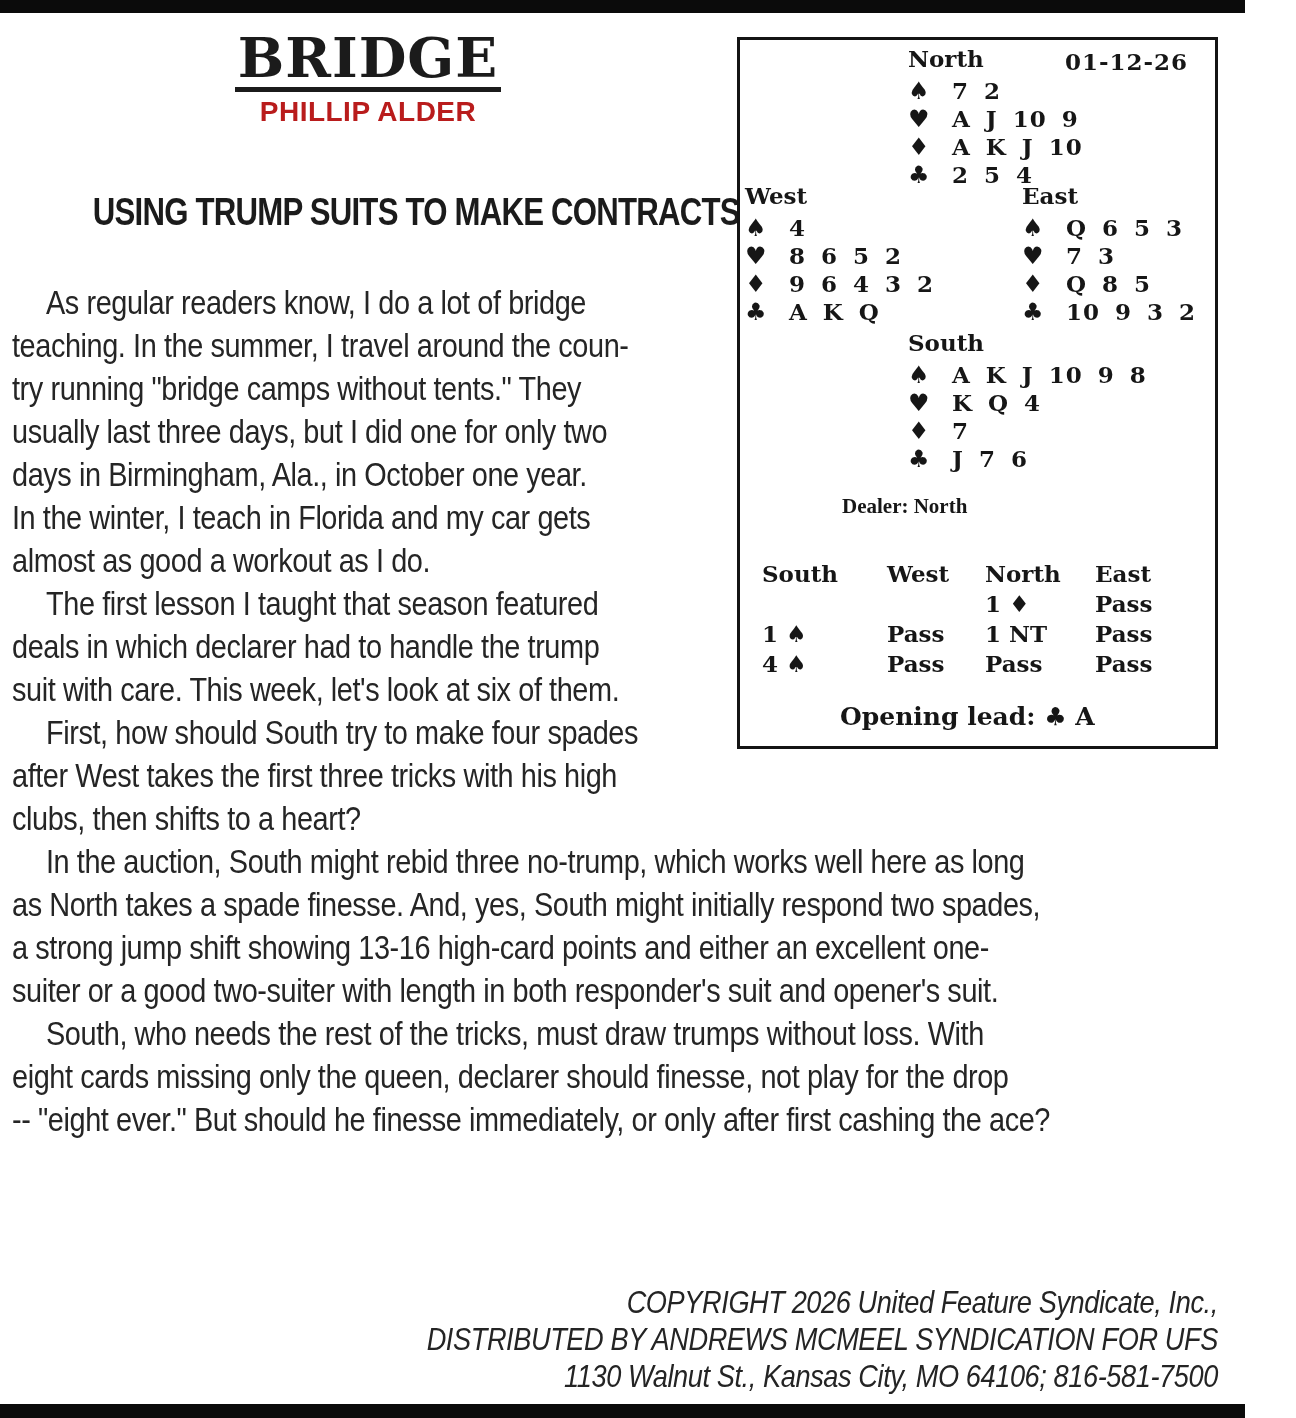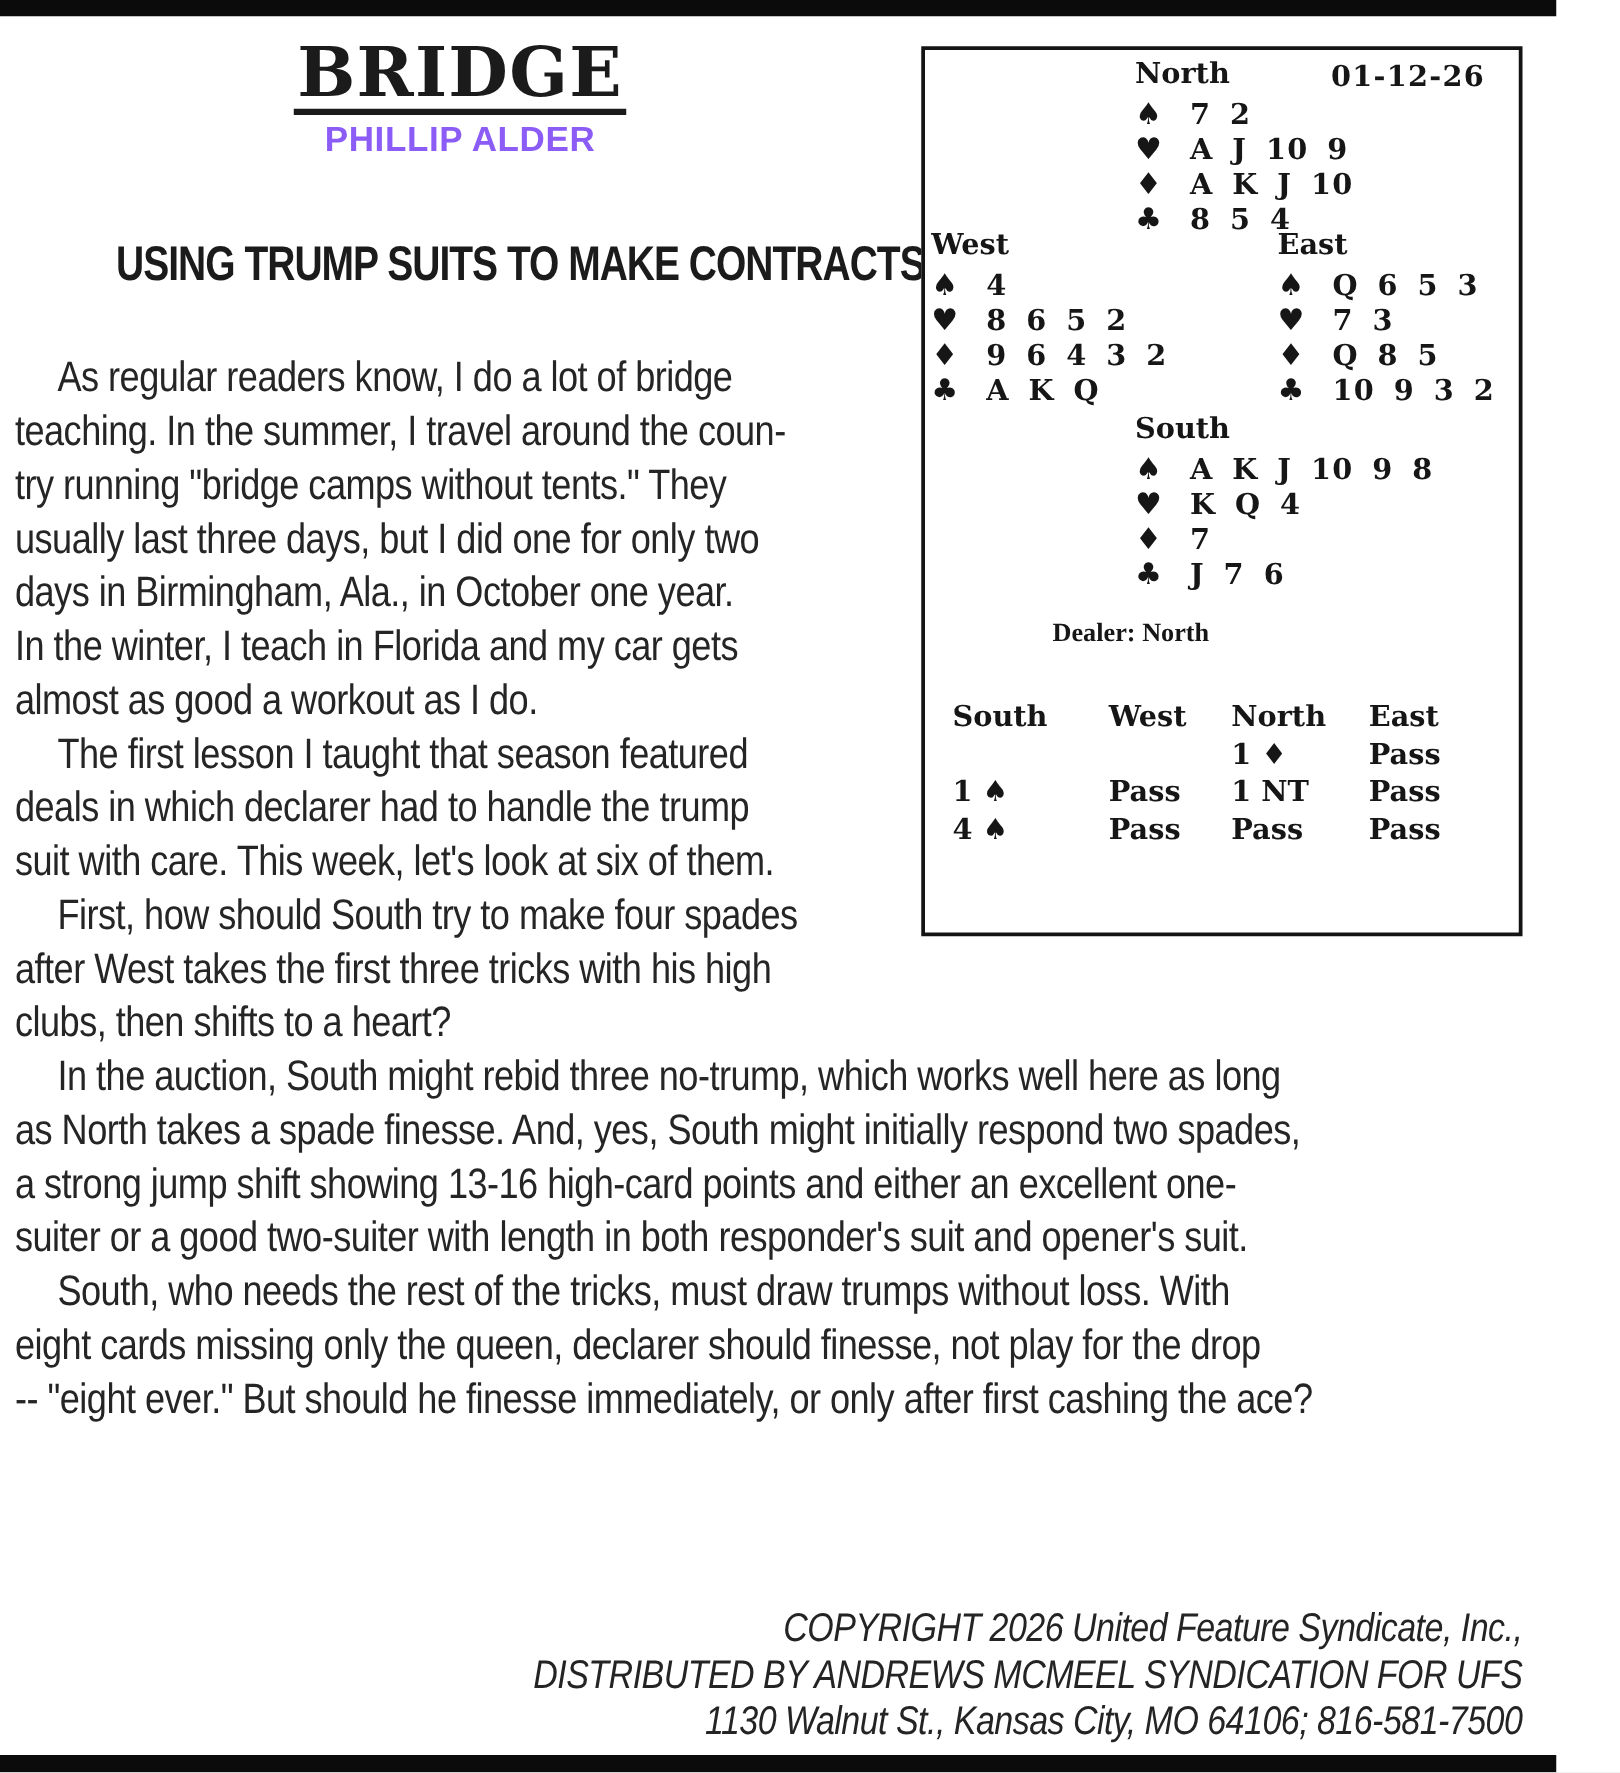--- a/index.html
+++ b/index.html
@@ -39,21 +39,21 @@
     letter-spacing: 1px;
     color: #1b1b1b;
     border-bottom: 5px solid #1b1b1b;
     padding: 0 3px 2px 3px;
   }
   .masthead-byline {
     margin-top: 4px;
     font-weight: 700;
     font-size: 28px;
     letter-spacing: 0.5px;
-    color: #8b5cf6;
+    color: #b91c1c;
   }
 
   
   .headline {
     position: absolute;
     left: 12px;
     top: 192px;
     width: 712px;
     margin: 0;
     text-align: center;
@@ -184,21 +184,21 @@
   </h1>
 
   <section class="deal-box">
     <div class="deal-date">01-12-26</div>
 
     <div class="hand north">
       <div class="hand-label">North</div>
       <div class="suit-row"><span class="suit">♠</span><span class="cards">7 2</span></div>
       <div class="suit-row"><span class="suit">♥</span><span class="cards">A J 10 9</span></div>
       <div class="suit-row"><span class="suit">♦</span><span class="cards">A K J 10</span></div>
-      <div class="suit-row"><span class="suit">♣</span><span class="cards">8 5 4</span></div>
+      <div class="suit-row"><span class="suit">♣</span><span class="cards">2 5 4</span></div>
     </div>
 
     <div class="hand west">
       <div class="hand-label">West</div>
       <div class="suit-row"><span class="suit">♠</span><span class="cards">4</span></div>
       <div class="suit-row"><span class="suit">♥</span><span class="cards">8 6 5 2</span></div>
       <div class="suit-row"><span class="suit">♦</span><span class="cards">9 6 4 3 2</span></div>
       <div class="suit-row"><span class="suit">♣</span><span class="cards">A K Q</span></div>
     </div>
 
@@ -237,20 +237,21 @@
       <div class="cell">Pass</div>
       <div class="cell">1 NT</div>
       <div class="cell">Pass</div>
 
       <div class="cell">4 ♠</div>
       <div class="cell">Pass</div>
       <div class="cell">Pass</div>
       <div class="cell">Pass</div>
     </div>
 
+    <div class="opening-lead">Opening lead: ♣ A</div>
   </section>
 
   <div class="body-text">
     <p>As regular readers know, I do a lot of bridge
 teaching. In the summer, I travel around the coun-
 try running "bridge camps without tents." They
 usually last three days, but I did one for only two
 days in Birmingham, Ala., in October one year.
 In the winter, I teach in Florida and my car gets
 almost as good a workout as I do.</p>

